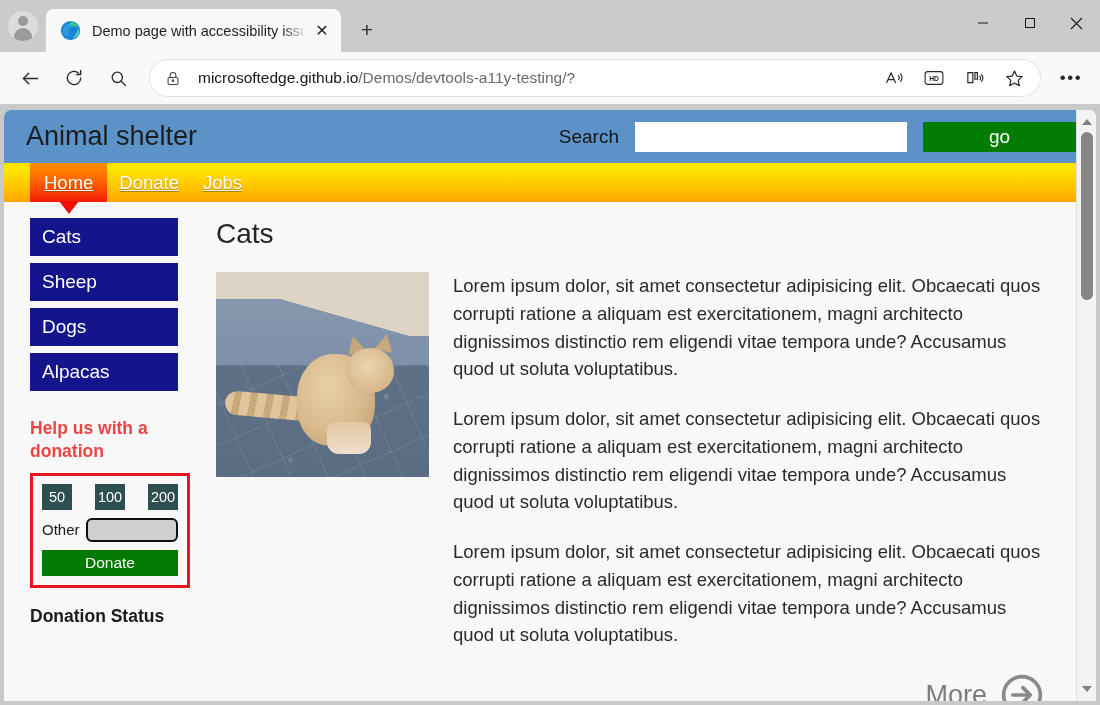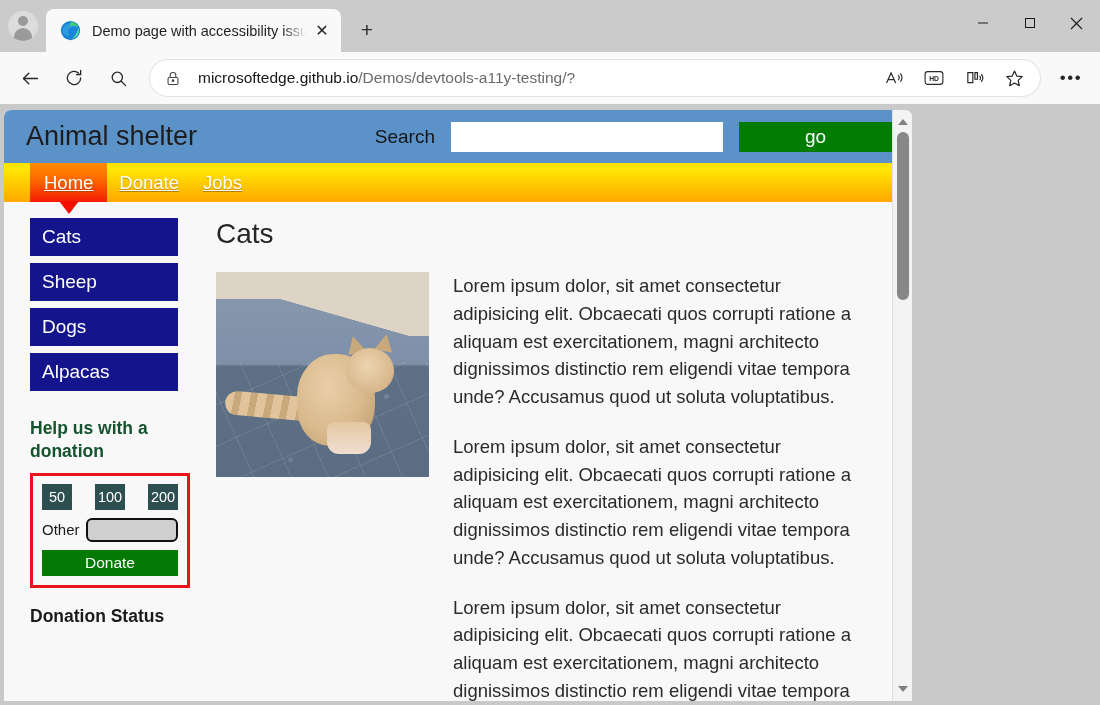--- a/index.html
+++ b/index.html
@@ -88,21 +88,21 @@
   .omni-icons .tb-btn { margin: 0 2px; }
   .dots-btn {
     width: 34px; height: 34px; margin-left: 8px; flex: none;
     display: flex; align-items: center; justify-content: center;
     letter-spacing: 1.5px; font-size: 17px; color: #272727;
   }
 
   
   .viewport {
     position: absolute; left: 4px; top: 110px;
-    width: 908px; height: 591px; background: #f8f8f8;
+    width: 1092px; height: 591px; background: #f8f8f8;
     border-radius: 7px 7px 0 0; overflow: hidden;
     display: flex;
   }
   .page {
     width: 1072px; height: 591px; background: #f8f8f8;
     overflow: hidden; position: relative;
   }
 
   
   .site-header {
@@ -153,21 +153,21 @@
   .content { display: flex; padding: 16px 0 0 0; }
   .sidebar { width: 200px; flex: none; padding: 0 0 0 26px; }
   .cat-btn {
     width: 148px; height: 38px; background: #14148c;
     color: #fff; font-size: 19px;
     display: flex; align-items: center; padding-left: 12px;
     margin-bottom: 7px;
   }
   .donate-heading {
     margin: 26px 0 9px 0; font-size: 17.5px;
-    font-weight: bold; color: #14532d; line-height: 1.33; width: 138px;
+    font-weight: bold; color: #ef4444; line-height: 1.33; width: 138px;
   }
   .donation-box {
     width: 160px; border: 3px solid #e8141b; padding: 8px 9px 9px 9px;
   }
   .amount-row { display: flex; gap: 23px; }
   .amt-btn {
     flex: 1 1 0; height: 26px; background: #2d4f4f;
     color: #fff; font-size: 14.5px; border: none;
     font-family: "Liberation Sans", sans-serif;
     display: flex; align-items: center; justify-content: center;

